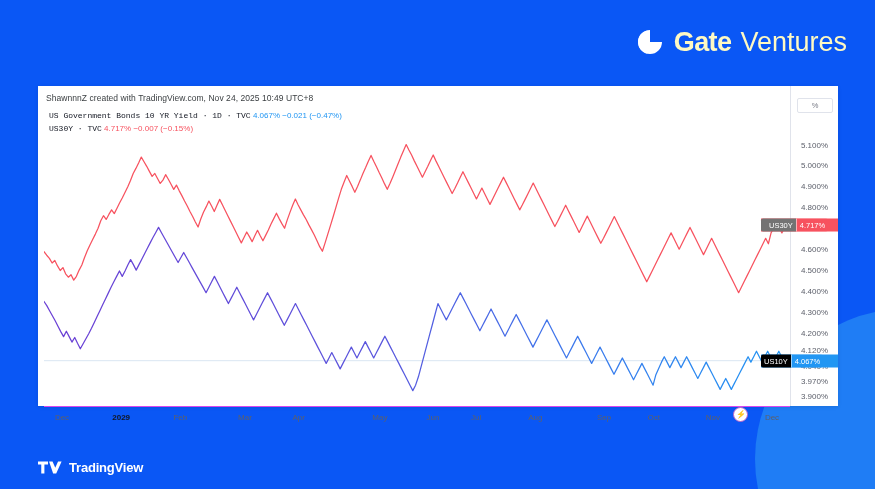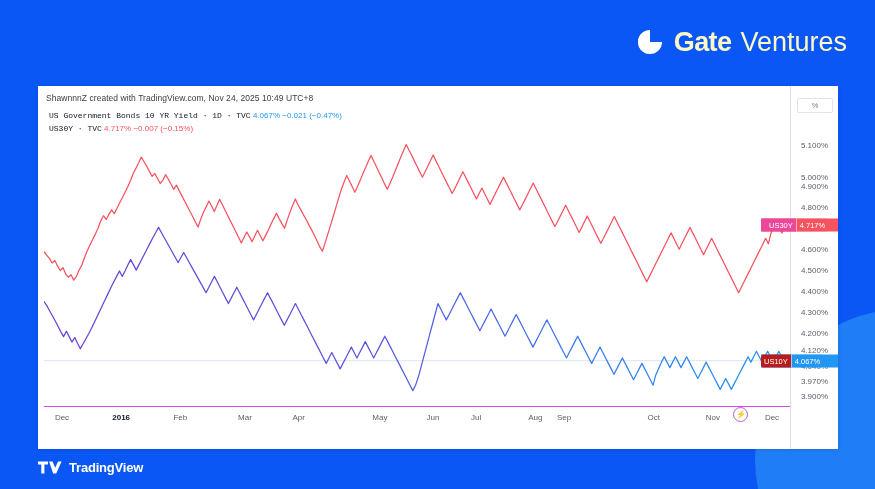--- a/index.html
+++ b/index.html
@@ -30,21 +30,21 @@
     font-size:27px; font-weight:bold; letter-spacing:-0.6px;
     line-height:1;
   }
   #brand .ventures {
     font-size:27px; font-weight:normal; letter-spacing:0px;
     line-height:1;
   }
   
   #chart-card {
     position:absolute; left:38px; top:86px;
-    width:800px; height:363px;
+    width:800px; height:320px;
     background:#ffffff;
     box-shadow:0 1px 4px rgba(0,0,0,0.10);
   }
   #chart-attribution {
     position:absolute; left:8px; top:7px;
     font-size:8.5px; color:#3c4043; letter-spacing:0.05px;
   }
   #chart-legend {
     position:absolute; left:11px; top:24px;
     font-size:8px; line-height:12.5px; white-space:nowrap;
@@ -162,57 +162,57 @@
       </defs>
       <line id="baseline" x1="0" x2="746" stroke="#d9e6f2" stroke-width="1" y1="228.69" y2="228.69"></line>
       <path id="path-30y" fill="none" stroke="#f7525f" stroke-width="1.25" stroke-linejoin="round" stroke-linecap="round" d="M0.00 119.68 L2.70 123.24 L5.41 126.38 L8.11 130.98 L10.81 128.47 L13.51 133.91 L16.22 138.51 L18.92 135.58 L21.62 141.86 L24.33 145.21 L27.03 142.70 L29.73 148.14 L32.43 144.37 L35.14 138.09 L37.84 133.07 L40.54 125.54 L43.25 118.84 L45.95 112.98 L48.65 107.54 L51.36 102.10 L54.06 96.25 L56.76 88.71 L59.46 83.69 L62.17 87.46 L64.87 82.44 L67.57 77.83 L70.28 81.60 L72.98 76.16 L75.68 70.72 L78.38 65.70 L81.09 60.26 L83.79 54.82 L86.49 48.54 L89.20 41.43 L91.90 36.41 L94.60 30.97 L97.30 25.11 L100.01 29.71 L102.71 34.31 L105.41 39.34 L108.12 44.36 L110.82 41.43 L113.52 46.45 L116.22 51.47 L118.93 48.12 L121.63 42.68 L124.33 47.29 L127.04 52.31 L129.74 57.33 L132.44 53.14 L135.14 58.58 L137.85 63.61 L140.55 69.05 L143.25 74.07 L145.96 79.51 L148.66 84.53 L151.36 89.97 L154.07 94.99 L156.77 87.04 L159.47 80.34 L162.17 74.90 L164.88 69.05 L167.58 74.07 L170.28 79.51 L172.99 73.23 L175.69 67.37 L178.39 72.81 L181.09 78.25 L183.80 83.69 L186.50 89.13 L189.20 94.57 L191.91 100.01 L194.61 105.45 L197.31 110.89 L200.01 105.45 L202.72 100.01 L205.42 104.62 L208.12 109.64 L210.83 103.78 L213.53 98.34 L216.23 103.78 L218.93 108.80 L221.64 103.36 L224.34 97.92 L227.04 92.06 L229.75 86.62 L232.45 81.18 L235.15 86.62 L237.86 91.64 L240.56 96.25 L243.26 87.88 L245.96 80.34 L248.67 73.23 L251.37 66.95 L254.07 72.81 L256.78 77.83 L259.48 82.86 L262.18 87.46 L264.88 92.90 L267.59 97.92 L270.29 102.94 L272.99 108.80 L275.70 114.66 L278.40 119.26 L281.10 110.89 L283.80 102.10 L286.51 93.32 L289.21 84.53 L291.91 75.32 L294.62 66.12 L297.32 57.33 L300.02 50.22 L302.72 43.52 L305.43 48.96 L308.13 54.40 L310.83 60.26 L313.54 54.40 L316.24 48.12 L318.94 41.43 L321.64 35.57 L324.35 29.29 L327.05 23.43 L329.75 29.29 L332.46 34.73 L335.16 40.59 L337.86 46.03 L340.57 51.89 L343.27 57.33 L345.97 51.47 L348.67 45.19 L351.38 38.50 L354.08 31.80 L356.78 25.11 L359.49 18.83 L362.19 12.55 L364.89 17.99 L367.59 23.02 L370.30 28.87 L373.00 34.31 L375.70 39.75 L378.41 45.19 L381.11 39.75 L383.81 34.31 L386.51 28.46 L389.22 23.02 L391.92 28.87 L394.62 34.31 L397.33 39.75 L400.03 45.19 L402.73 50.63 L405.43 56.07 L408.14 61.51 L410.84 56.49 L413.54 51.05 L416.25 45.19 L418.95 39.75 L421.65 45.19 L424.36 50.63 L427.06 56.07 L429.76 61.51 L432.46 66.95 L435.17 61.51 L437.87 56.07 L440.57 61.51 L443.28 66.95 L445.98 72.39 L448.68 66.95 L451.38 61.51 L454.09 56.07 L456.79 50.63 L459.49 45.19 L462.20 50.63 L464.90 56.07 L467.60 61.51 L470.30 66.95 L473.01 72.39 L475.71 77.83 L478.41 72.81 L481.12 67.37 L483.82 61.93 L486.52 56.49 L489.22 51.05 L491.93 56.49 L494.63 61.93 L497.33 67.37 L500.04 72.81 L502.74 78.25 L505.44 83.69 L508.14 89.13 L510.85 94.57 L513.55 89.55 L516.25 84.11 L518.96 78.67 L521.66 73.23 L524.36 78.67 L527.07 84.11 L529.77 89.55 L532.47 94.99 L535.17 100.43 L537.88 94.99 L540.58 89.55 L543.28 84.11 L545.99 89.55 L548.69 94.99 L551.39 100.43 L554.09 105.87 L556.80 111.31 L559.50 106.29 L562.20 100.85 L564.91 95.41 L567.61 89.97 L570.31 84.53 L573.01 89.97 L575.72 95.41 L578.42 100.85 L581.12 106.29 L583.83 111.73 L586.53 117.17 L589.23 122.61 L591.93 128.05 L594.64 133.49 L597.34 138.93 L600.04 144.37 L602.75 149.81 L605.45 144.37 L608.15 138.93 L610.86 133.49 L613.56 128.05 L616.26 122.61 L618.96 117.17 L621.67 111.73 L624.37 106.29 L627.07 100.85 L629.78 106.29 L632.48 111.73 L635.18 117.17 L637.88 111.73 L640.59 106.29 L643.29 100.85 L645.99 95.41 L648.70 100.85 L651.40 106.29 L654.10 111.73 L656.80 117.17 L659.51 122.61 L662.21 117.17 L664.91 111.73 L667.62 106.29 L670.32 111.73 L673.02 117.17 L675.72 122.61 L678.43 128.05 L681.13 133.49 L683.83 138.93 L686.54 144.37 L689.24 149.81 L691.94 155.25 L694.64 160.69 L697.35 155.25 L700.05 149.81 L702.75 144.37 L705.46 138.93 L708.16 133.49 L710.86 128.05 L713.57 122.61 L716.27 117.17 L718.97 111.73 L721.67 106.29 L724.38 111.73 L727.08 100.85 L729.78 95.41 L732.49 89.97 L735.19 95.41 L737.89 100.85 L740.59 95.41 L743.30 89.97 L746.00 92.69"></path>
       <path id="path-10y" fill="none" stroke="url(#grad10y)" stroke-width="1.25" stroke-linejoin="round" stroke-linecap="round" d="M0.00 169.48 L2.79 173.66 L5.59 178.68 L8.38 183.70 L11.18 188.73 L13.97 194.17 L16.76 199.61 L19.56 204.63 L22.35 199.19 L25.15 204.63 L27.94 210.07 L30.73 205.46 L33.53 211.32 L36.32 216.76 L39.12 211.74 L41.91 206.72 L44.70 201.70 L47.50 196.26 L50.29 190.40 L53.09 184.54 L55.88 178.68 L58.67 172.82 L61.47 166.97 L64.26 161.11 L67.06 155.25 L69.85 149.81 L72.64 144.37 L75.44 138.93 L78.23 144.37 L81.03 138.93 L83.82 133.07 L86.61 127.63 L89.41 132.65 L92.20 138.09 L95.00 132.65 L97.79 127.21 L100.58 121.77 L103.38 116.33 L106.17 110.89 L108.97 105.45 L111.76 100.43 L114.55 95.41 L117.35 100.43 L120.14 105.45 L122.94 110.47 L125.73 115.50 L128.52 120.52 L131.32 125.54 L134.11 130.56 L136.91 125.54 L139.70 120.52 L142.49 125.54 L145.29 130.56 L148.08 135.58 L150.88 140.60 L153.67 145.62 L156.46 150.65 L159.26 155.67 L162.05 160.69 L164.85 155.25 L167.64 149.81 L170.43 144.37 L173.23 149.81 L176.02 155.25 L178.82 160.69 L181.61 166.13 L184.40 171.57 L187.20 166.13 L189.99 160.69 L192.79 155.25 L195.58 160.69 L198.37 166.13 L201.17 171.57 L203.96 177.01 L206.76 182.45 L209.55 187.89 L212.34 182.45 L215.14 177.01 L217.93 171.57 L220.73 166.13 L223.52 160.69 L226.31 166.13 L229.11 171.57 L231.90 177.01 L234.70 182.45 L237.49 187.89 L240.28 193.33 L243.08 187.89 L245.87 182.45 L248.67 177.01 L251.46 171.57 L254.25 177.01 L257.05 182.45 L259.84 187.89 L262.64 193.33 L265.43 198.77 L268.22 204.21 L271.02 209.65 L273.81 215.09 L276.61 220.53 L279.40 225.97 L282.19 231.41 L284.99 225.97 L287.78 220.53 L290.58 225.97 L293.37 231.41 L296.16 236.85 L298.96 231.41 L301.75 225.97 L304.55 220.53 L307.34 215.09 L310.13 220.53 L312.93 225.97 L315.72 220.53 L318.52 215.09 L321.31 209.65 L324.10 215.09 L326.90 220.53 L329.69 225.97 L332.49 220.53 L335.28 215.09 L338.07 209.65 L340.87 204.21 L343.66 209.65 L346.46 215.09 L349.25 220.53 L352.04 225.97 L354.84 231.41 L357.63 236.85 L360.43 242.29 L363.22 247.73 L366.01 253.17 L368.81 258.61 L371.60 253.17 L374.40 244.80 L377.19 234.34 L379.99 223.88 L382.78 213.42 L385.57 202.95 L388.37 192.49 L391.16 182.03 L393.96 171.57 L396.75 177.01 L399.54 182.45 L402.34 187.89 L405.13 182.45 L407.93 177.01 L410.72 171.57 L413.51 166.13 L416.31 160.69 L419.10 166.13 L421.90 171.57 L424.69 177.01 L427.48 182.45 L430.28 187.89 L433.07 193.33 L435.87 198.77 L438.66 193.33 L441.45 187.89 L444.25 182.45 L447.04 177.01 L449.84 182.45 L452.63 187.89 L455.42 193.33 L458.22 198.77 L461.01 204.21 L463.81 198.77 L466.60 193.33 L469.39 187.89 L472.19 182.45 L474.98 187.89 L477.78 193.33 L480.57 198.77 L483.36 204.21 L486.16 209.65 L488.95 215.09 L491.75 209.65 L494.54 204.21 L497.33 198.77 L500.13 193.33 L502.92 187.89 L505.72 193.33 L508.51 198.77 L511.30 204.21 L514.10 209.65 L516.89 215.09 L519.69 220.53 L522.48 225.97 L525.27 220.53 L528.07 215.09 L530.86 209.65 L533.66 204.21 L536.45 209.65 L539.24 215.09 L542.04 220.53 L544.83 225.97 L547.63 231.41 L550.42 225.97 L553.21 220.53 L556.01 215.09 L558.80 220.53 L561.60 225.97 L564.39 231.41 L567.18 236.85 L569.98 242.29 L572.77 236.85 L575.57 231.41 L578.36 225.97 L581.15 231.41 L583.95 236.85 L586.74 242.29 L589.54 247.73 L592.33 242.29 L595.12 236.85 L597.92 231.41 L600.71 236.85 L603.51 242.29 L606.30 247.73 L609.09 253.17 L611.89 242.71 L614.68 236.43 L617.48 230.15 L620.27 224.71 L623.06 230.15 L625.86 235.59 L628.65 230.15 L631.45 224.71 L634.24 230.15 L637.03 235.59 L639.83 230.15 L642.62 224.71 L645.42 230.15 L648.21 235.59 L651.00 241.03 L653.80 246.47 L656.59 241.03 L659.39 235.59 L662.18 230.15 L664.97 235.59 L667.77 241.03 L670.56 246.47 L673.36 251.91 L676.15 257.35 L678.94 251.91 L681.74 246.47 L684.53 251.91 L687.33 257.35 L690.12 251.91 L692.91 246.47 L695.71 241.03 L698.50 235.59 L701.30 230.15 L704.09 224.71 L706.88 230.15 L709.68 224.71 L712.47 219.27 L715.27 224.71 L718.06 230.15 L720.85 224.71 L723.65 219.27 L726.44 224.71 L729.24 230.15 L732.03 224.71 L734.82 219.27 L737.62 224.71 L740.41 230.15 L743.21 224.71 L746.00 228.69"></path>
     </svg>
   </div>
 
   <div id="price-axis">
     <div class="unit-box">%</div>
   <div class="tick" style="top: 58.5538px;">5.100%</div>
-      <div class="tick" style="top: 79.4769px; margin-top: 12px;">5.000%</div>
+      <div class="tick" style="top: 79.4769px;">5.000%</div>
       <div class="tick" style="top: 100.4px;">4.900%</div>
       <div class="tick" style="top: 121.323px;">4.800%</div>
       <div class="tick" style="top: 142.246px;">4.700%</div>
       <div class="tick" style="top: 163.169px;">4.600%</div>
       <div class="tick" style="top: 184.092px;">4.500%</div>
       <div class="tick" style="top: 205.015px;">4.400%</div>
       <div class="tick" style="top: 225.938px;">4.300%</div>
       <div class="tick" style="top: 246.862px;">4.200%</div>
       <div class="tick" style="top: 263.6px;">4.120%</div>
       <div class="tick" style="top: 280.338px;">4.040%</div>
       <div class="tick" style="top: 294.985px;">3.970%</div>
       <div class="tick" style="top: 309.631px;">3.900%</div>
     </div>
 
   <div id="time-axis">
       <div class="tick" style="left: 18px;">Dec</div>
-      <div class="tick year" style="left: 77.1667px;">2016</div>
+      <div class="tick year" style="left: 77.1667px;">2029</div>
       <div class="tick" style="left: 136.333px;">Feb</div>
       <div class="tick" style="left: 195.5px; padding-left: 11px;">Mar</div>
       <div class="tick" style="left: 254.667px;">Apr</div>
       <div class="tick" style="left: 313.833px; padding-left: 44px;">May</div>
       <div class="tick" style="left: 373px; margin-left: 16px;">Jun</div>
       <div class="tick" style="left: 432.167px;">Jul</div>
       <div class="tick" style="left: 491.333px;">Aug</div>
-      <div class="tick" style="left: 520px;">Sep</div>
+      <div class="tick" style="left: 560px;">Sep</div>
       <div class="tick" style="left: 609.667px;">Oct</div>
       <div class="tick" style="left: 668.833px;">Nov</div>
       <div class="tick" style="left: 728px;">Dec</div>
     </div>
 
 <div class="price-tag" style="background: rgb(247, 82, 95); right: 0px; top: 138.689px; margin-right: 0px; left: 723px;">
-      <span class="name" style="background: #ec4899; padding-left: 8px;">US30Y</span>
+      <span class="name" style="background: #737373; padding-left: 8px;">US30Y</span>
       <span class="val" style="background: rgb(247, 82, 95);">4.717%</span>
     </div>
     <div class="price-tag" style="background: rgb(33, 150, 243); right: 0px; top: 274.689px; margin-right: 0px; left: 723px;">
-      <span class="name" style="background: #b91c1c;">US10Y</span>
+      <span class="name" style="background: #000000;">US10Y</span>
       <span class="val" style="background: rgb(33, 150, 243);">4.067%</span>
     </div>
     <div id="event-badge" style="left: 695.458px; top: 321px;">⚡</div>
   </div>
 
 <div id="tv-footer-real" style="position:absolute;left:38px;bottom:10px;display:flex;align-items:flex-start;gap:7px;">
   <span style="flex:0 0 auto;">
     <svg width="24" height="15" viewBox="0 0 36 22" aria-hidden="true">
       <path d="M0 2h15v4.4H9.6V20H4.9V6.4H0V2Z" fill="#ffffff"></path>
       <path d="M16.6 2h5.2l4.1 9.2L30.1 2h5.3l-8.1 18h-4.6L16.6 2Z" fill="#ffffff"></path>

